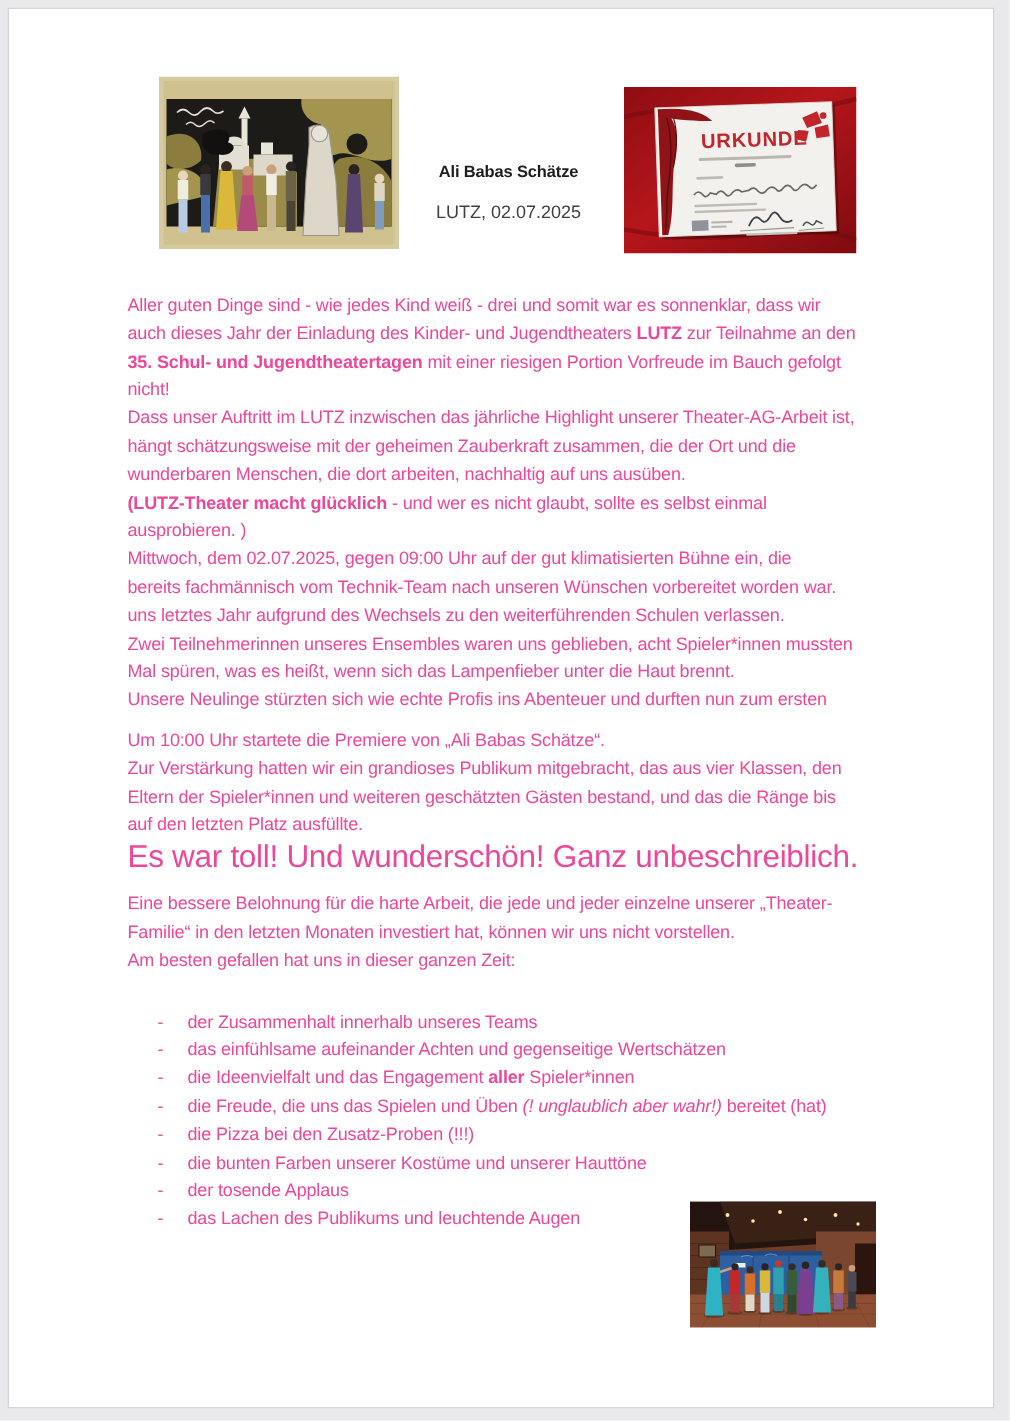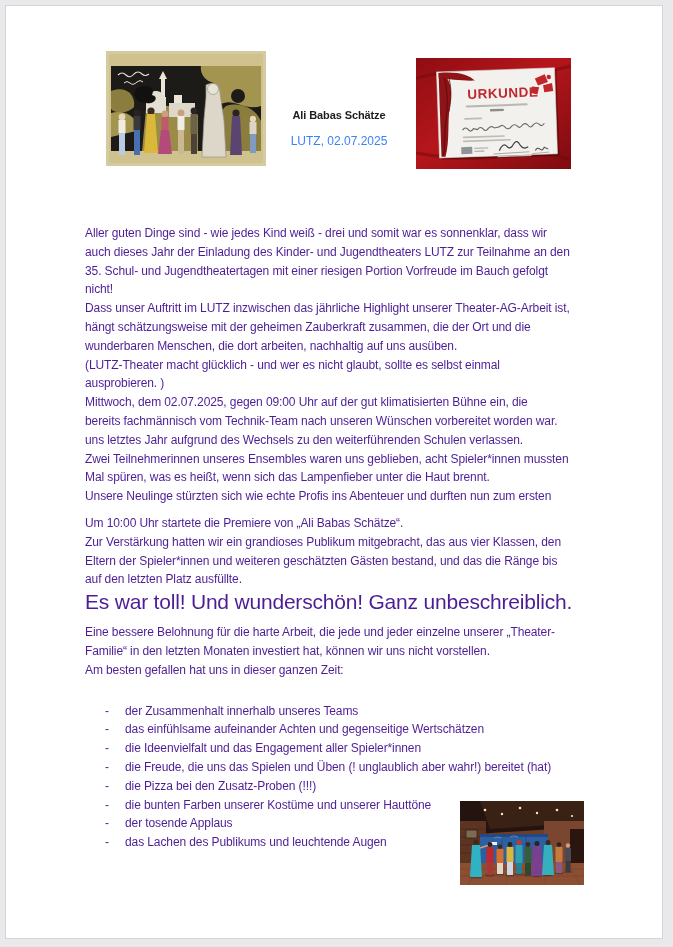--- a/index.html
+++ b/index.html
@@ -11,31 +11,31 @@
   }
   .page{
     position:absolute;left:5px;top:5px;width:658px;height:934px;
     background:#ffffff;border:1px solid #d4d4d7;box-sizing:border-box;
   }
   
   .artwork{position:absolute;left:100px;top:45px;width:160px;height:115px;}
   .cert{position:absolute;left:410px;top:52px;width:155px;height:111px;}
   .title-block{position:absolute;left:240px;top:103px;width:186px;text-align:center;}
   .doc-title{font-size:11px;font-weight:bold;color:#1d1d1f;letter-spacing:-0.1px;}
-  .doc-date{font-size:12px;color:#3b82f6;margin-top:13px;}
+  .doc-date{font-size:12px;color:#404040;margin-top:13px;}
   
   .content{
     position:absolute;left:79px;top:188px;width:515px;
-    font-size:12px;line-height:18.8px;color:#4c1d95;letter-spacing:-0.1px;margin-top:30px;
+    font-size:12px;line-height:18.8px;color:#ec4899;letter-spacing:-0.1px;
   }
   .para{margin:0;}
   .para.gap{margin-top:8px;}
   .tline{white-space:nowrap;}
-  .b{font-weight:normal;text-align:center;}
-  .i{text-align:center;}
+  .b{font-weight:bold;text-align:center;}
+  .i{font-style:italic;text-align:center;}
   .para.big .tline{font-size:21px;line-height:26px;letter-spacing:-0.2px;}
   
   .bullets{margin-top:22px;}
   .bullet{position:relative;padding-left:40px;line-height:18.8px;white-space:nowrap;}
   .bullet .dash{position:absolute;left:20px;top:0;}
   
   .photo{position:absolute;left:454px;top:795px;width:124px;height:84px;}
   svg{display:block;}
 </style>
 </head>

